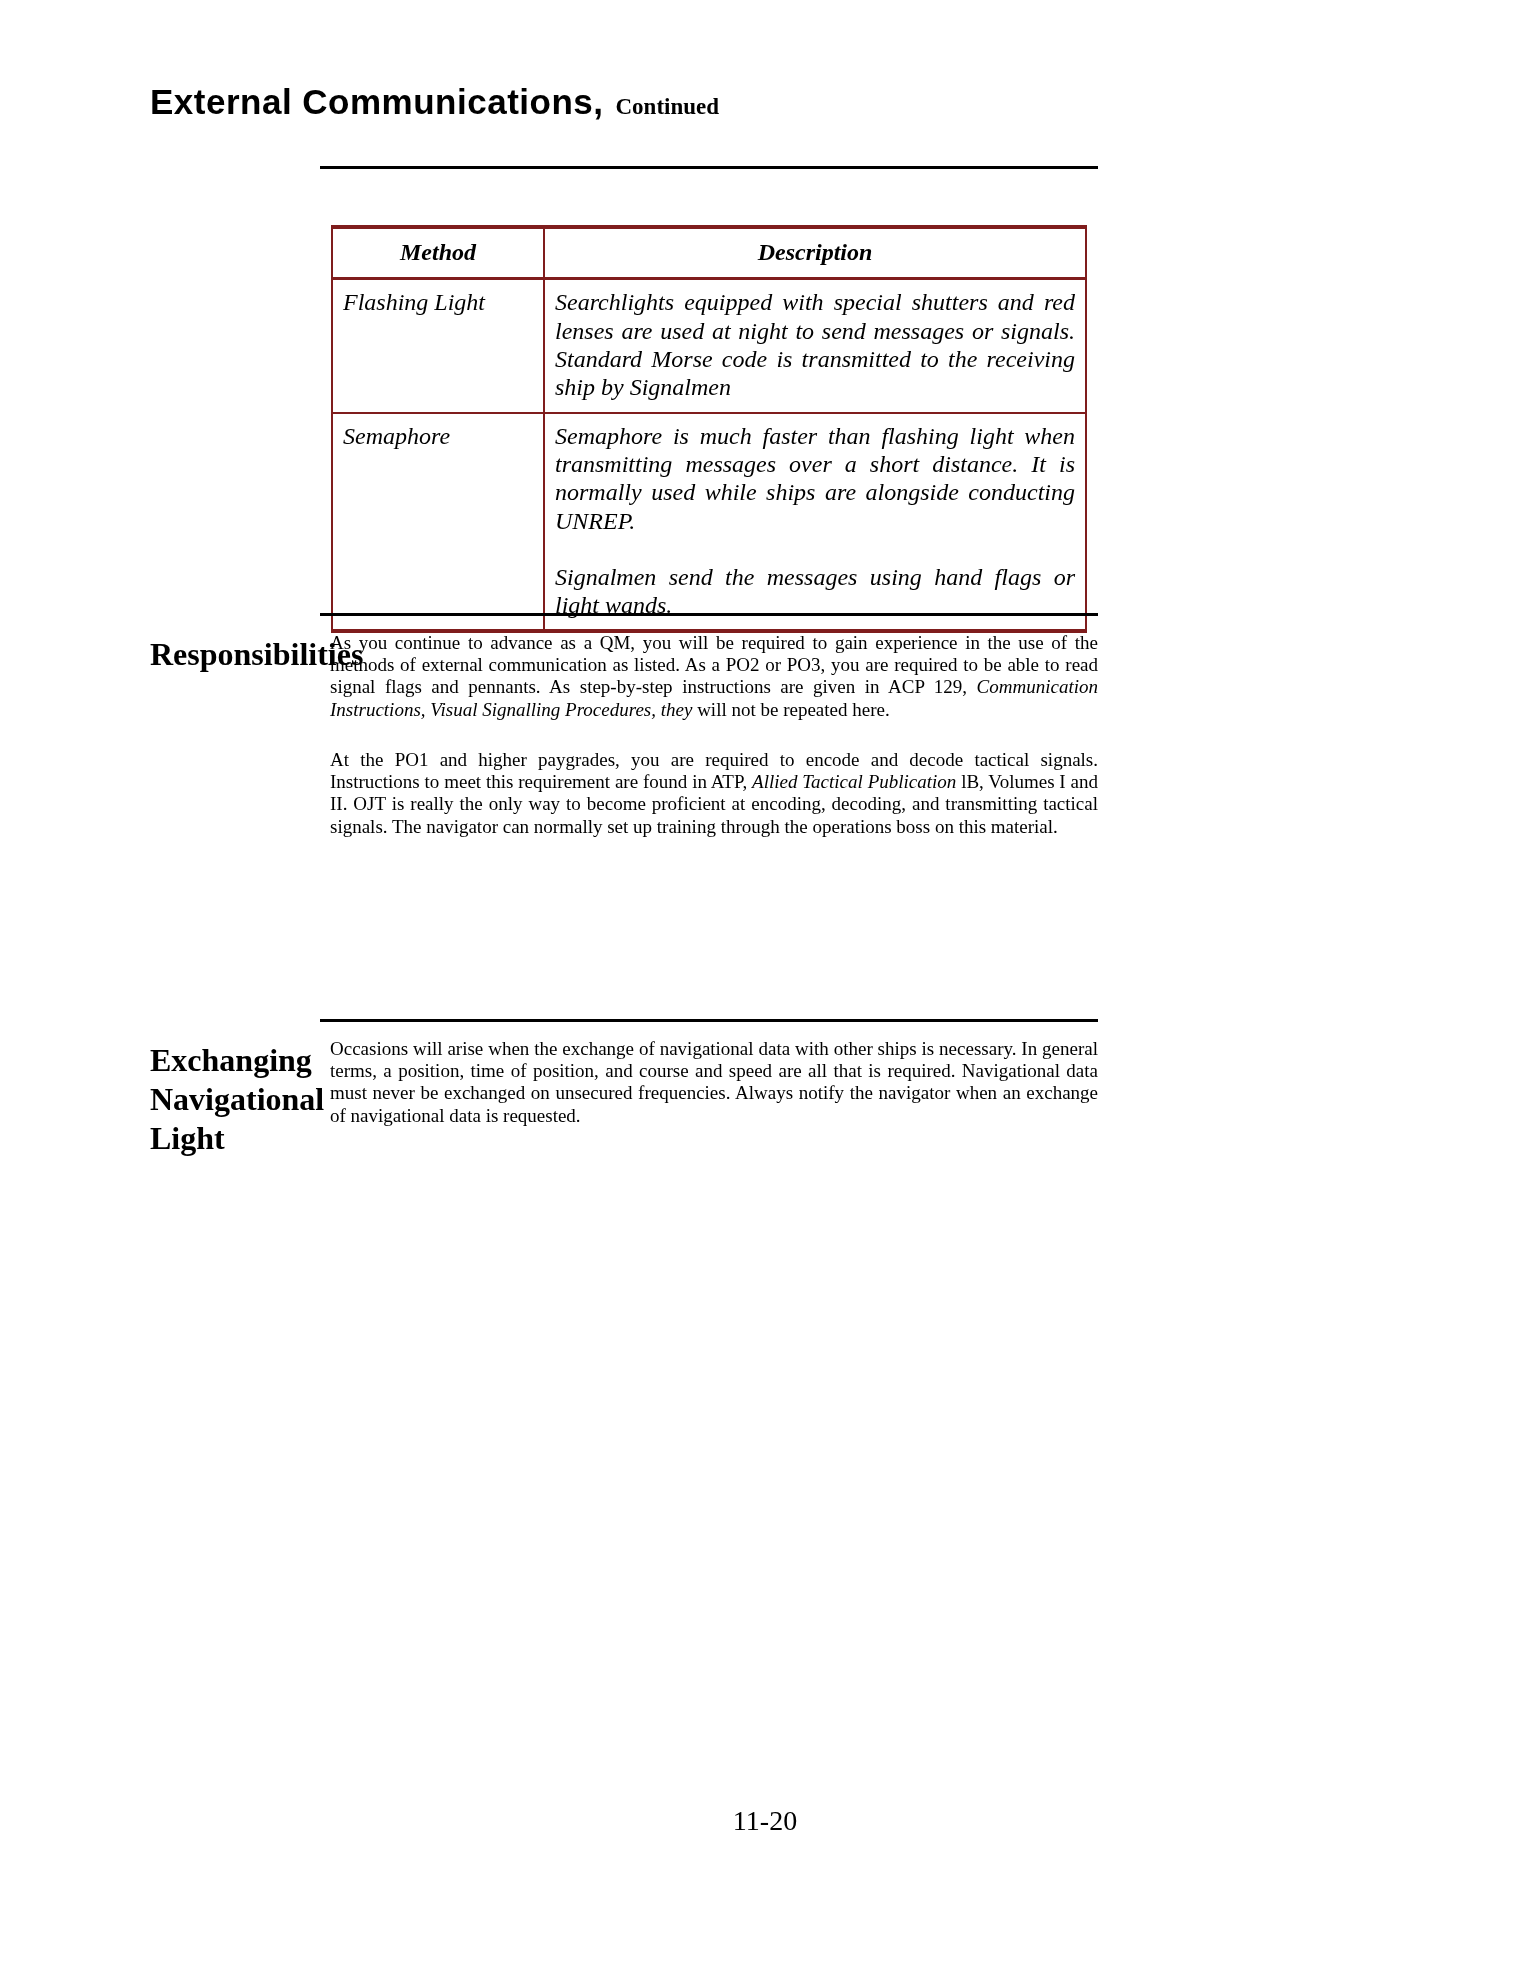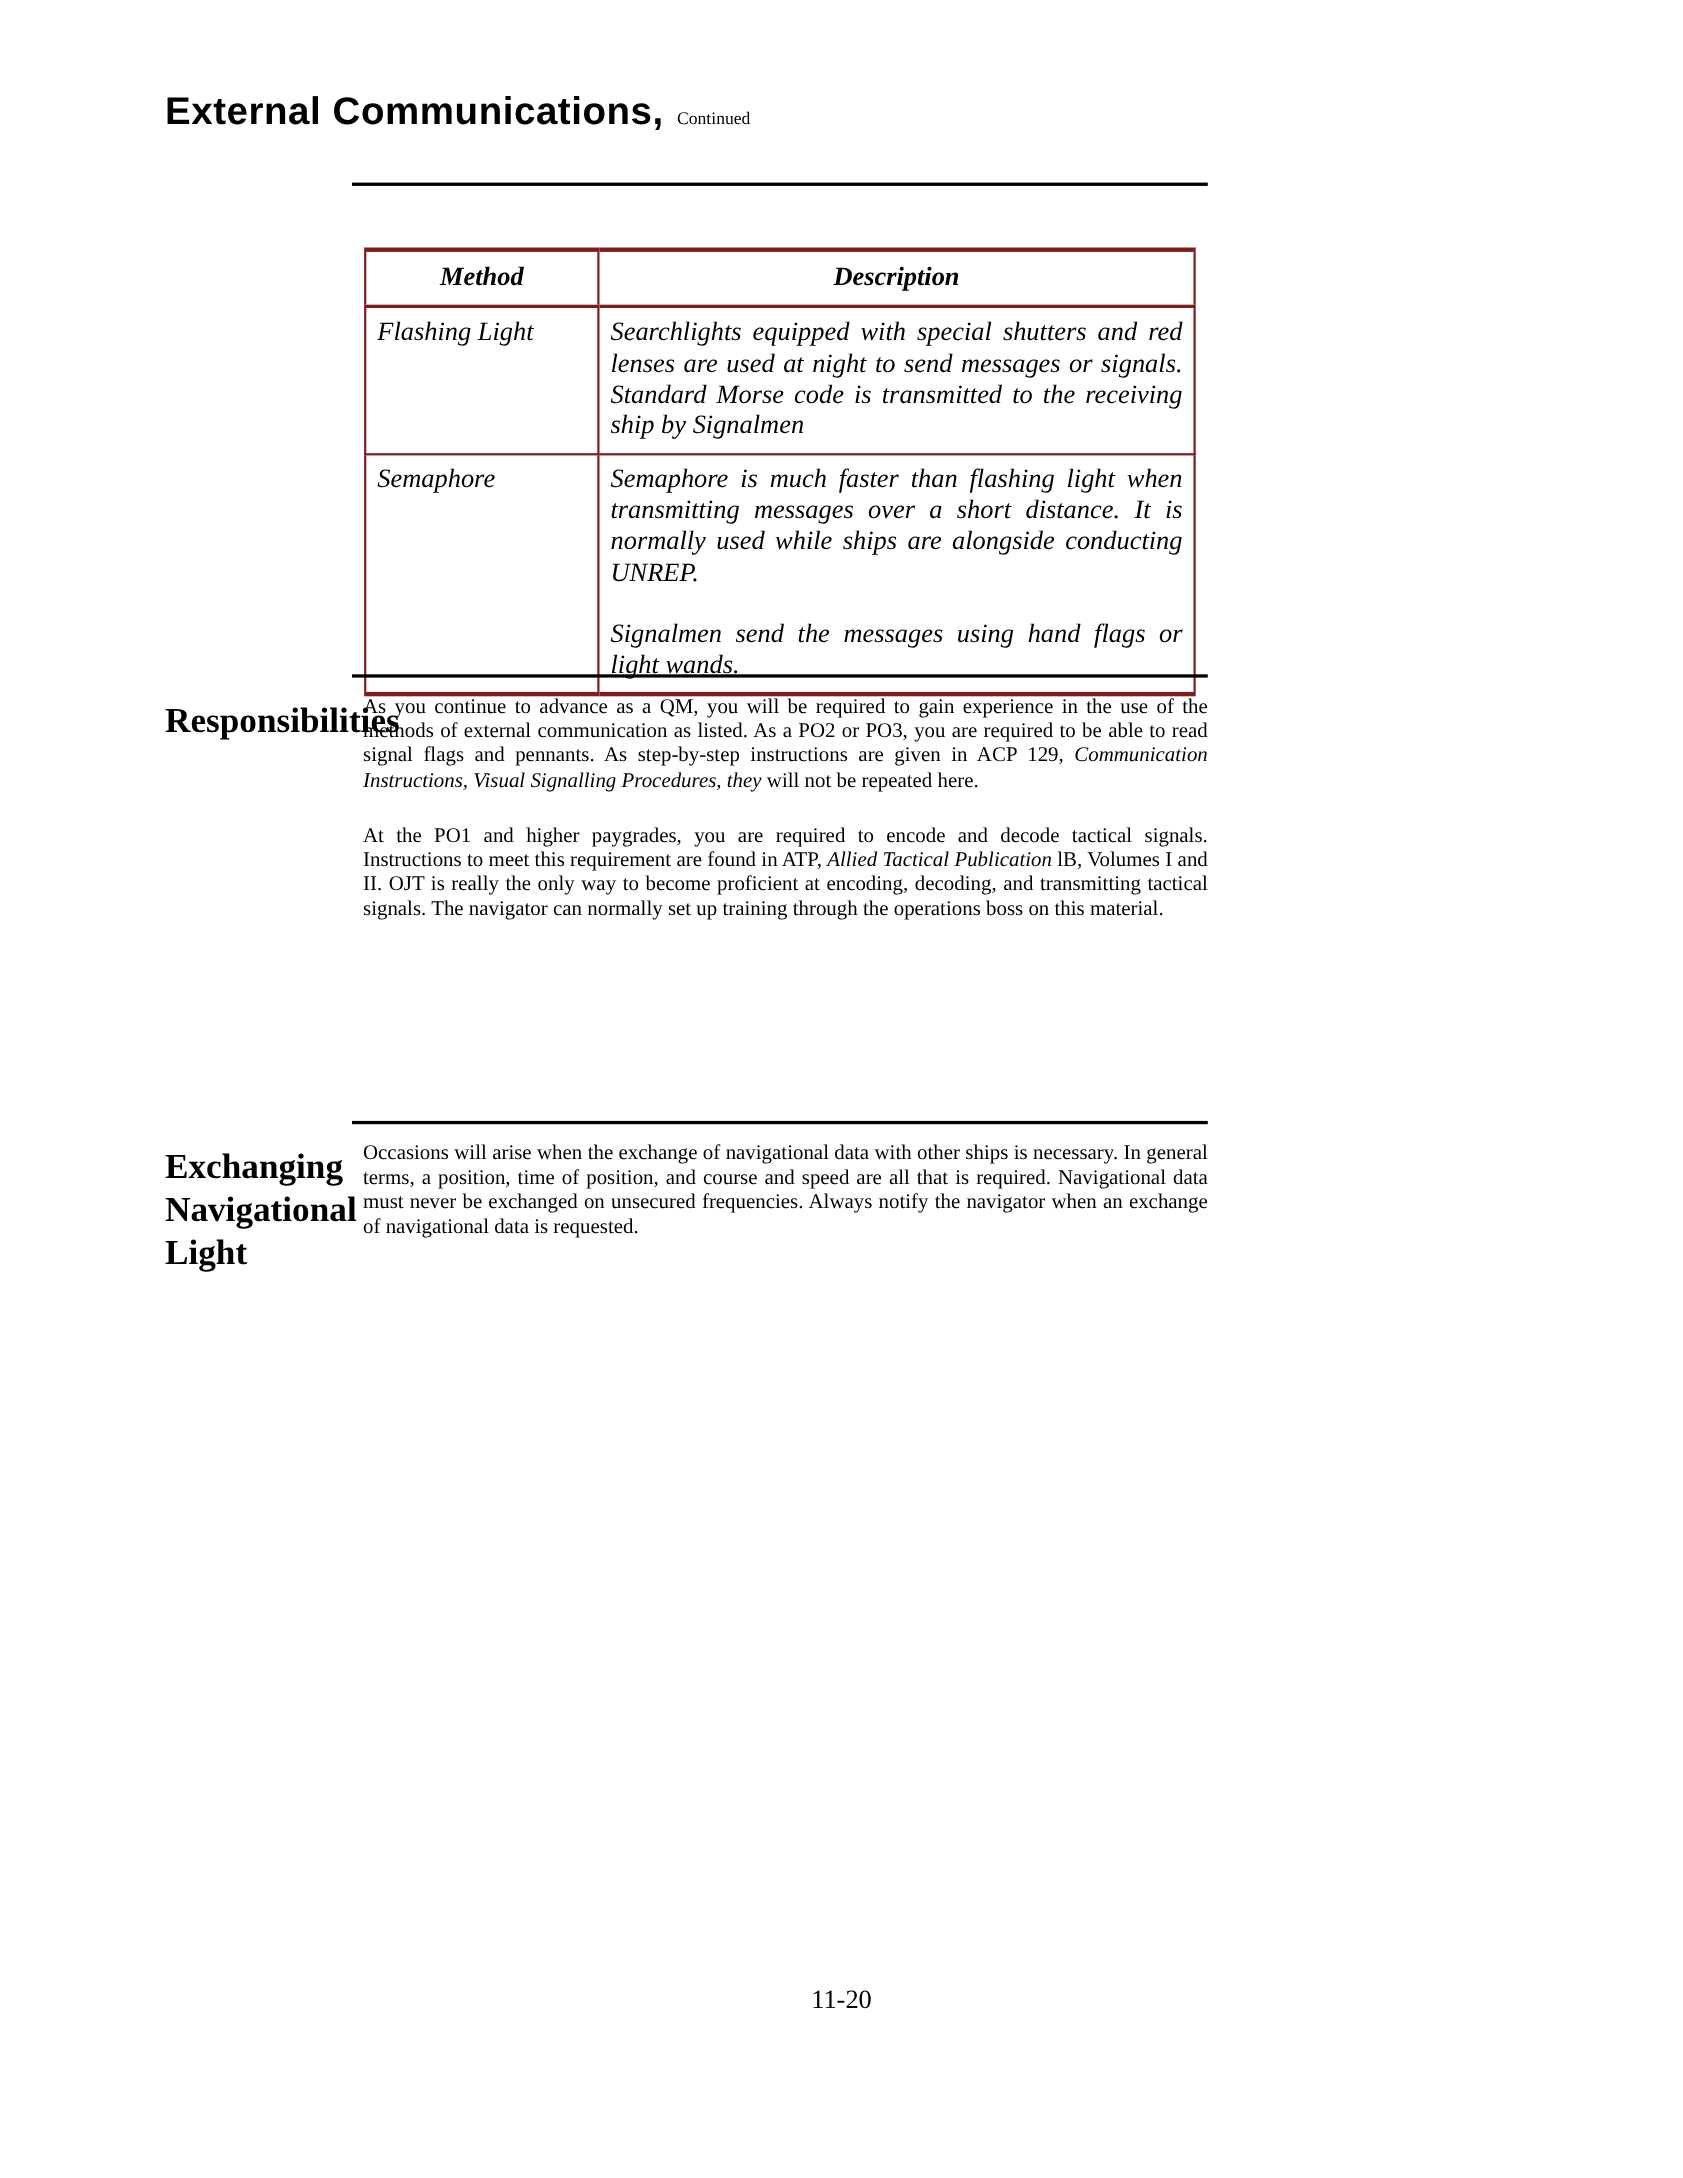--- a/index.html
+++ b/index.html
@@ -33,22 +33,22 @@
   }
   .header-title {
     font-family: "Liberation Sans", "DejaVu Sans", sans-serif;
     font-weight: bold;
     font-size: 35px;
     letter-spacing: 0.5px;
     white-space: nowrap;
   }
   .header-continued {
     font-family: "Liberation Serif", "DejaVu Serif", serif;
-    font-weight: normal;
-    font-size: 16px;
+    font-weight: bold;
+    font-size: 23px;
     margin-left: 12px;
     white-space: nowrap;
   }
 
   
   .rule {
     position: absolute;
     left: 320px;
     width: 778px;
     height: 3px;
@@ -144,21 +144,21 @@
     text-align-last: left;
   }
 
   
   .page-number {
     position: absolute;
     left: 0;
     right: 0;
     top: 1805px;
     text-align: center;
-    font-size: 24px;
+    font-size: 28px;
   }
 </style>
 </head>
 <body>
 
 <div class="page">
 
   <div class="page-header">
     <span class="header-title">External Communications,</span>
     <span class="header-continued">Continued</span>

